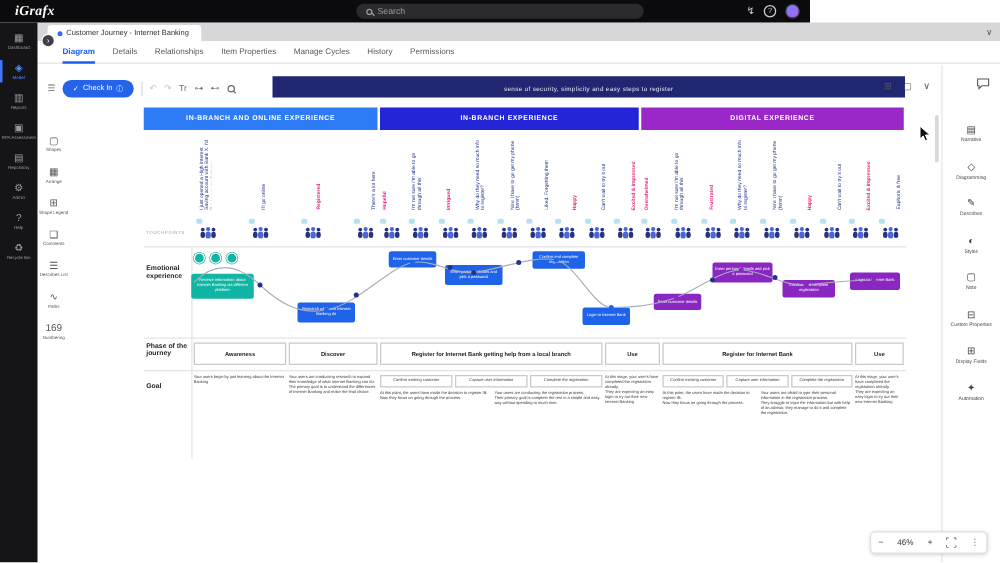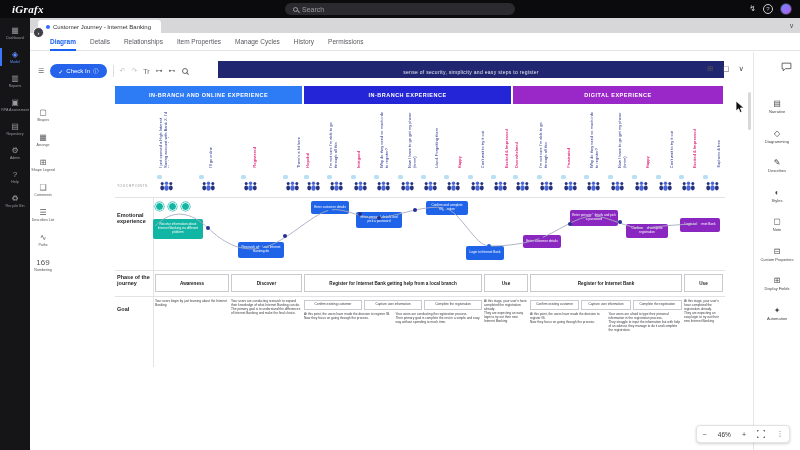--- a/index.html
+++ b/index.html
@@ -1,20 +1,20 @@
 <!DOCTYPE html>
 <html><head>
 <meta charset="utf-8">
 <style>
 *{margin:0;padding:0;box-sizing:border-box}
 html,body{width:800px;height:450px;overflow:hidden}
 body{font-family:"Liberation Sans",sans-serif;background:#fff;position:relative}
 
 
-.topbar{position:absolute;left:0;top:0;width:800px;height:18px;background:#0b0b0d;display:flex;align-items:center;z-index:30}
+.topbar{position:absolute;left:0;top:0;width:648px;height:18px;background:#0b0b0d;display:flex;align-items:center;z-index:30}
 .logo{color:#fff;font-family:"Liberation Serif",serif;font-style:italic;font-weight:bold;font-size:11px;margin-left:12px;letter-spacing:.3px}
 .search{position:absolute;left:285px;top:3px;width:230px;height:12px;background:#2b2b2f;border-radius:6px;display:flex;align-items:center;gap:4px;padding:0 8px;color:#9a9aa0;font-size:7px}
 .mag{width:5px;height:5px;border:1px solid #9a9aa0;border-radius:50%;position:relative;flex:0 0 auto}
 .mag::after{content:"";position:absolute;width:3px;height:1px;background:#9a9aa0;transform:rotate(45deg);right:-2.5px;bottom:-1px}
 .top-right{position:absolute;right:8px;top:0;height:18px;display:flex;align-items:center;gap:7px}
 .tbicon{color:#cfcfd4;font-size:8px;line-height:10px}
 .tbicon.circ{width:10px;height:10px;border:1px solid #cfcfd4;border-radius:50%;display:flex;align-items:center;justify-content:center;font-size:6px}
 .avatar{width:12px;height:12px;border-radius:50%;background:linear-gradient(135deg,#6f86ff,#b35cf0);border:1px solid #3a3a40}
 
 

